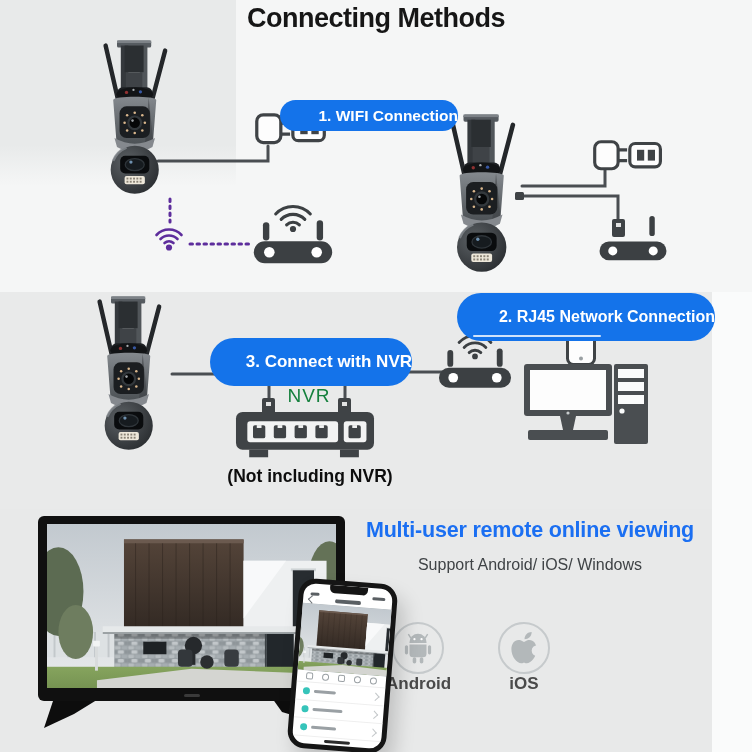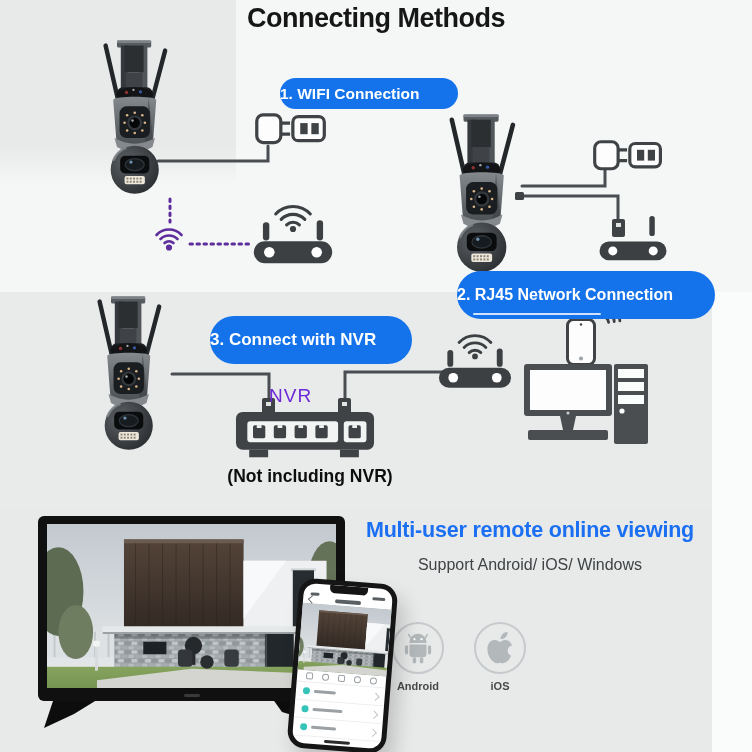--- a/index.html
+++ b/index.html
@@ -10,41 +10,41 @@
   .canvas{position:relative;width:752px;height:752px;overflow:hidden;
     background:#f5f6f6;font-family:"Liberation Sans",sans-serif;}
   .bg{position:absolute;z-index:0;}
   .bg.tl{left:0;top:0;width:236px;height:186px;background:linear-gradient(180deg,#e8eaea 78%,rgba(232,234,234,0));}
   .bg.mid{left:0;top:292px;width:712px;height:217px;background:#e9eaea;}
   .bg.bot{left:0;top:509px;width:712px;height:243px;background:#e8e9e9;}
   .bg.right{right:0;top:292px;width:40px;height:460px;background:#fafbfb;}
 
   .wires{position:absolute;left:0;top:0;z-index:1;pointer-events:none;}
   .dev{position:absolute;z-index:2;}
-  .pill{position:absolute;z-index:3;display:flex;align-items:center;justify-content:flex-start;
-    background:var(--accent-blue);color:#fff;font-weight:bold;border-radius:999px;white-space:nowrap;}
+  .pill{position:absolute;z-index:3;display:flex;align-items:center;justify-content:flex-end;
+    background:var(--accent-blue);color:#fff;font-weight:bold;border-radius:999px;white-space:nowrap;margin-top:22px;}
   .pill .ul{position:absolute;left:16px;bottom:4px;height:2px;width:128px;background:rgba(255,255,255,.8);border-radius:1px;}
 
   .title{position:absolute;left:8px;top:3px;width:736px;text-align:center;z-index:3;
     font-size:27px;font-weight:bold;color:#161616;letter-spacing:-0.5px;}
-  .nvr-label{position:absolute;left:269px;top:385px;width:80px;text-align:left;z-index:3;
-    font-size:19px;color:#6d28d9;letter-spacing:1px;}
+  .nvr-label{position:absolute;left:269px;top:385px;width:80px;text-align:center;z-index:3;
+    font-size:19px;color:#15803d;letter-spacing:1px;}
   .nvr-note{position:absolute;left:180px;top:466px;width:260px;text-align:center;z-index:3;
     font-size:17.5px;font-weight:bold;color:#0d0d0d;}
   .view-title{position:absolute;left:330px;top:518px;width:400px;text-align:center;z-index:3;
     font-size:21.5px;font-weight:bold;color:var(--title-blue);letter-spacing:-0.2px;}
   .view-sub{position:absolute;left:330px;top:556px;width:400px;text-align:center;z-index:3;
     font-size:16px;color:#3f4346;}
 
   .plat{position:absolute;z-index:3;width:64px;text-align:center;}
   .plat .disc{width:48px;height:48px;border:2px solid #c6cacc;border-radius:50%;margin:0 auto;
     display:flex;align-items:center;justify-content:center;}
   .plat .sq{width:52px;height:52px;background:#fff;border-radius:13px;margin:0 auto;
     display:flex;align-items:center;justify-content:center;box-shadow:0 2px 7px rgba(0,0,0,.10);}
-  .plat .lbl{margin-top:6px;font-size:11px;font-weight:bold;color:#4a4a4a;}
+  .plat .lbl{font-size:17px;font-weight:bold;color:#4a4a4a;}
 
   .tv{position:absolute;left:38px;top:516px;width:307px;height:185px;z-index:4;
     background:#101010;border-radius:6px;padding:8px 9px 13px;box-sizing:border-box;}
   .tv-screen{width:100%;height:100%;overflow:hidden;background:#aeb5ba;}
   .tv-logo{position:absolute;left:50%;bottom:4px;width:16px;height:3px;margin-left:-8px;background:#3a3a3a;border-radius:2px;}
   .tv-leg{position:absolute;z-index:3;}
 
   .phone{position:absolute;left:293px;top:581px;width:99px;height:170px;z-index:6;
     background:#151515;border-radius:17px;padding:5px;box-sizing:border-box;
     transform:rotate(4.5deg);box-shadow:8px 12px 20px rgba(0,0,0,.18);}
@@ -385,21 +385,21 @@
           <rect x="16.5" y="39" width="5" height="9" rx="2.5"></rect>
           <rect x="26.5" y="39" width="5" height="9" rx="2.5"></rect>
         </g>
         <circle cx="19" cy="13.5" r="1.6" fill="#fff"></circle>
         <circle cx="29" cy="13.5" r="1.6" fill="#fff"></circle>
       </svg>
     </div>
     <div class="lbl">Android</div>
   </div>
 
-  <div class="plat" style="left:468px;top:622px;">
+  <div class="plat" style="left:492px;top:622px;">
     <div class="disc">
       <svg width="30" height="34" viewBox="0 0 52 62">
         <path d="M26,20 C14,11 3,19 3,33 C3,47 13,59 21,59 C24,59 25,57.5 26,57.5 C27,57.5 28,59 31,59 C39,59 49,47 49,33 C49,19 38,11 26,20 Z" fill="#b3b8ba"></path>
         <circle cx="50" cy="36" r="10" fill="#e8e9ea"></circle>
         <path d="M27,15 C27,7 33,2 40,2 C40,10 34,15 27,15 Z" fill="#b3b8ba"></path>
       </svg>
     </div>
     <div class="lbl">iOS</div>
   </div>
 

